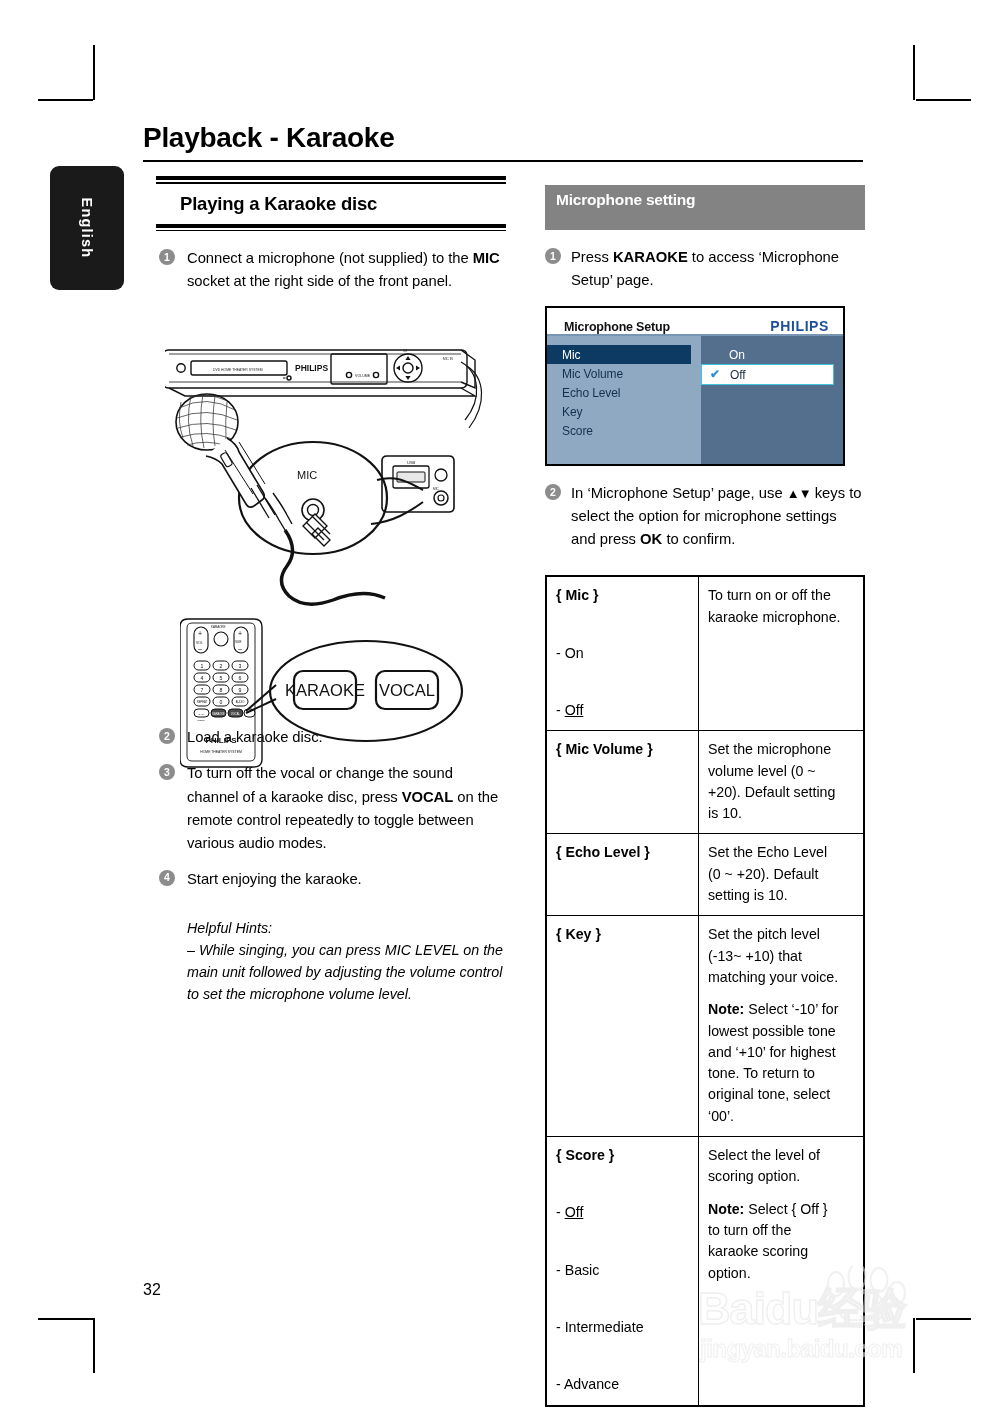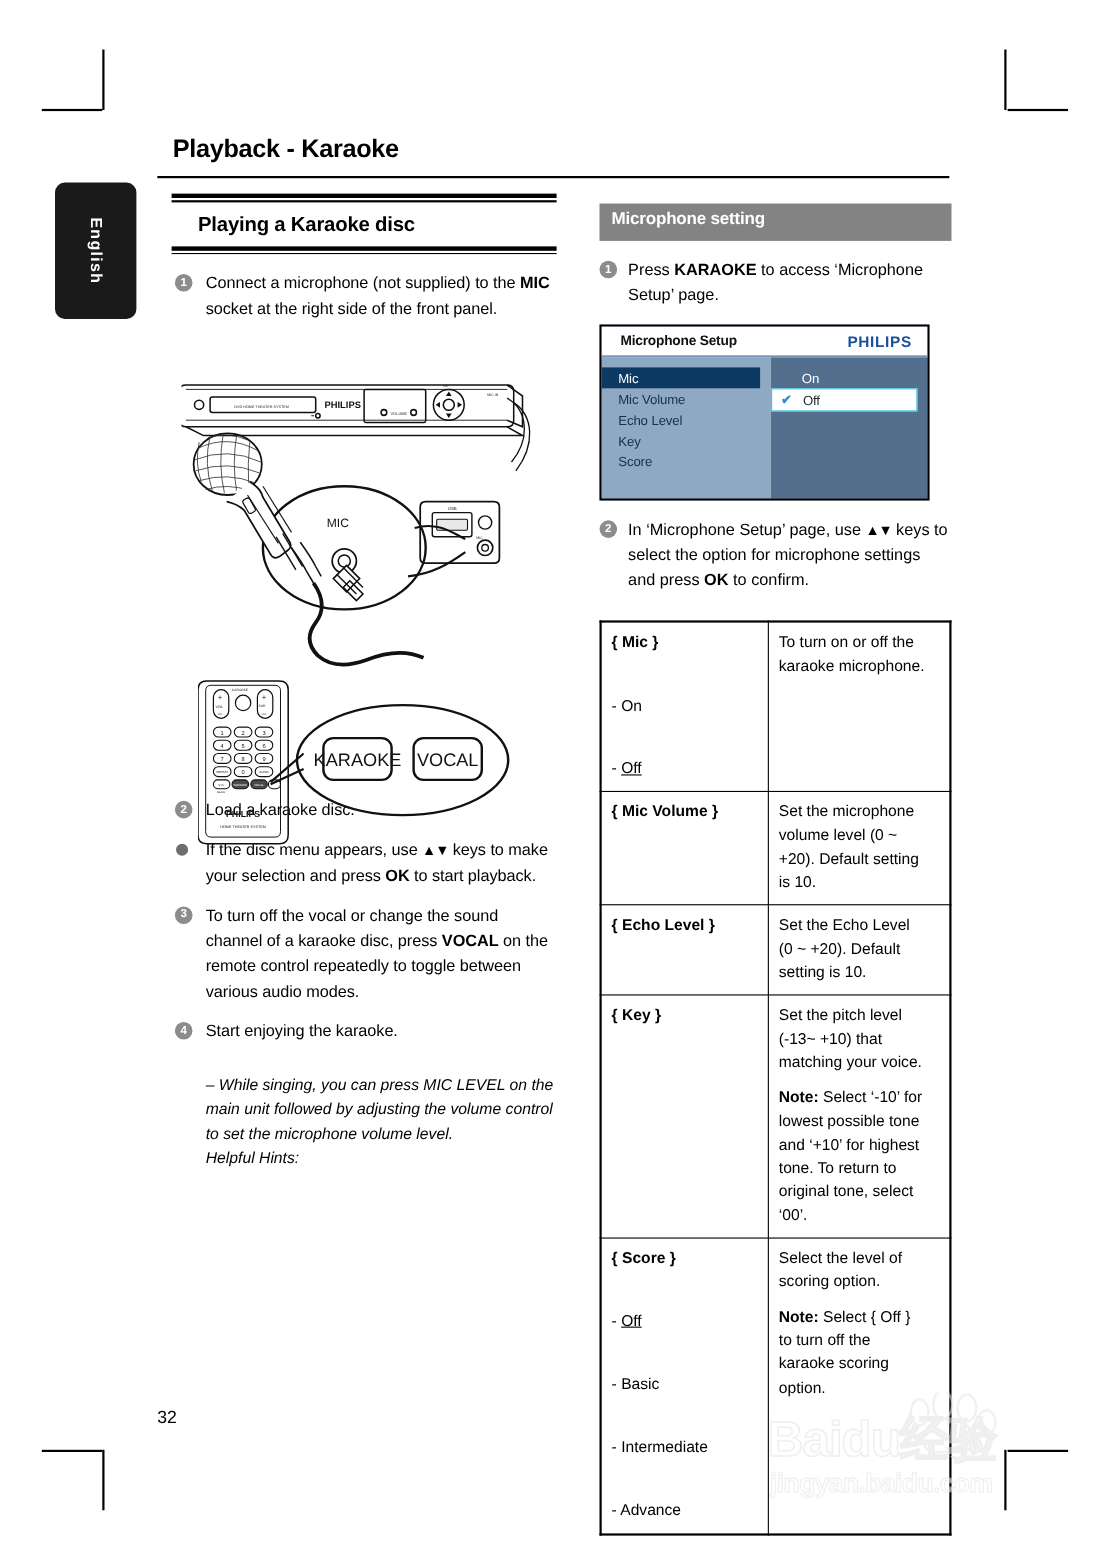--- a/index.html
+++ b/index.html
@@ -13,22 +13,22 @@
   }
   .page{position:absolute;inset:0;}
 
   
   .cmark{position:absolute;background:#000;}
   .cmark.v{width:2px;height:55px;}
   .cmark.h{width:55px;height:2px;}
 
   
   #title{
-    position:absolute;left:157px;top:122px;
-    font-size:23px;font-weight:bold;letter-spacing:-0.3px;
+    position:absolute;left:143px;top:122px;
+    font-size:28px;font-weight:bold;letter-spacing:-0.3px;
   }
   #title-rule{
     position:absolute;left:143px;top:160px;width:720px;height:2px;background:#000;
   }
 
   
   #lang-tab{
     position:absolute;left:50px;top:166px;width:74px;height:124px;
     background:#1a1a1a;border-radius:9px;
   }
@@ -70,34 +70,34 @@
   }
 
   
   #page-num{position:absolute;left:143px;top:1281px;font-size:16px;}
 
   
   #right-col{position:absolute;left:545px;top:185px;width:320px;}
 
   #mic-setting-bar{
     background:#838383;color:#fff;font-weight:bold;font-size:15.5px;
-    padding:6px 0 10px 11px;letter-spacing:-0.2px;
+    padding:6px 0 21px 11px;letter-spacing:-0.2px;
   }
   .rstep{position:relative;padding-left:26px;margin-top:16px;
          font-size:14.8px;line-height:1.56;}
   .rstep .bullet-num{left:0px;}
 
   
   #osd{
     position:relative;margin-top:14px;width:300px;height:160px;
     border:2px solid #000;background:#9fb6cc;box-sizing:border-box;
   }
   #osd-head{
     height:28px;background:#ffffff;border-bottom:2px solid #7796b4;
-    display:flex;align-items:center;justify-content:space-between;
+    display:flex;align-items:flex-end;justify-content:space-between;
     padding:0 14px 0 17px;box-sizing:border-box;
   }
   #osd-title{font-size:12.5px;font-weight:bold;color:#111;letter-spacing:-0.2px;}
   #philips-logo{font-size:14px;font-weight:bold;color:#1c4f9c;letter-spacing:0.6px;}
   #osd-body{display:flex;height:calc(100% - 28px);}
   #osd-left{width:52%;background:#8fa9c2;padding-top:9px;box-sizing:border-box;}
   #osd-right{width:48%;background:#546e8e;padding-top:9px;box-sizing:border-box;}
   .osd-item{
     font-size:12px;color:#14304d;padding:2.5px 0 2.5px 15px;letter-spacing:-0.1px;
   }
@@ -188,36 +188,35 @@
 
     <div style="height:420px;"></div>
 
     <div class="step">
       <span class="bullet-num">2</span>
       <span id="s2">Load a karaoke disc.</span>
     </div>
 
     <div class="step">
       <span class="bullet-dot"></span>
-      <span id="s3">If the disc menu appears, use <span class="arrows">▲▼</span> keys to make your selection and press <b>OK</b> to start playback.</span>
     </div>
 
     <div class="step">
       <span class="bullet-num">3</span>
       <span id="s4">To turn off the vocal or change the sound channel of a karaoke disc, press <b>VOCAL</b> on the remote control repeatedly to toggle between various audio modes.</span>
     </div>
 
     <div class="step">
       <span class="bullet-num">4</span>
       <span id="s5">Start enjoying the karaoke.</span>
     </div>
 
     <div class="hints">
+      <div>Helpful Hints:</div>
       <div>– While singing, you can press MIC LEVEL on the main unit followed by adjusting the volume control to set the microphone volume level.</div>
-      <div>Helpful Hints:</div>
     </div>
   </div>
 
   <div id="ill-panel">
     <svg width="330" height="270" viewBox="0 0 330 270">
       <g fill="none" stroke="#111" stroke-width="1.4">
 
         <path d="M4 12 h292 q6 0 6 6 v26 q0 6 -6 6 h-292 q-6 0 -6 -6 v-26 q0 -6 6 -6 z"></path>
         <path d="M4 16 h292" stroke-width="0.8"></path>
         <path d="M4 44 h292" stroke-width="0.8"></path>

